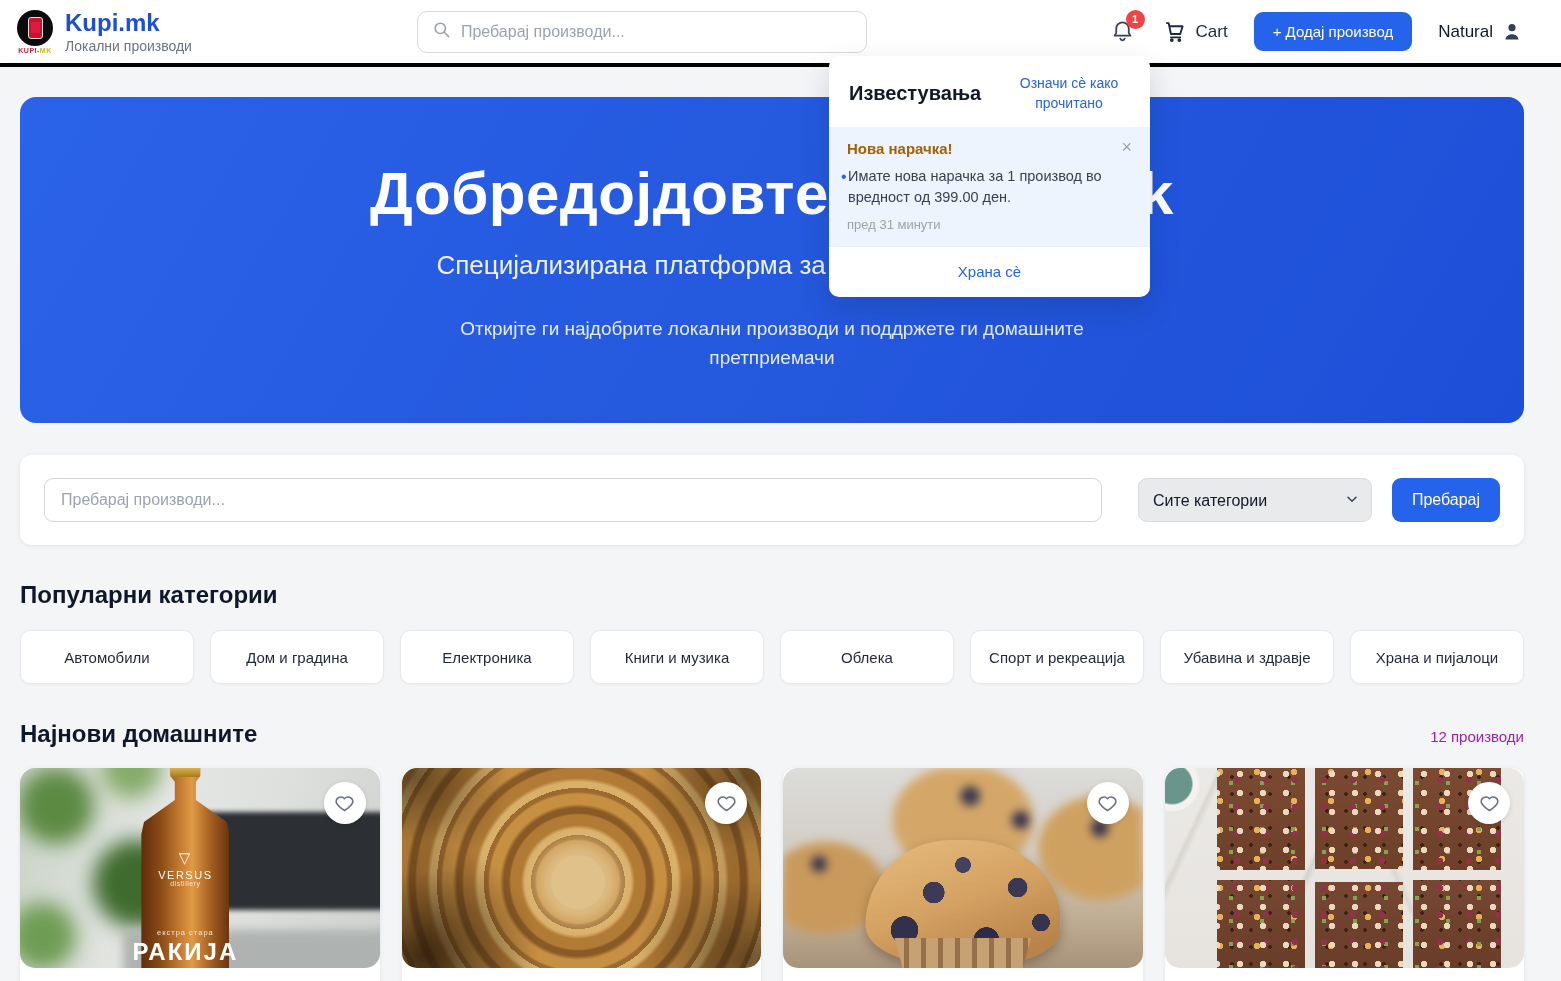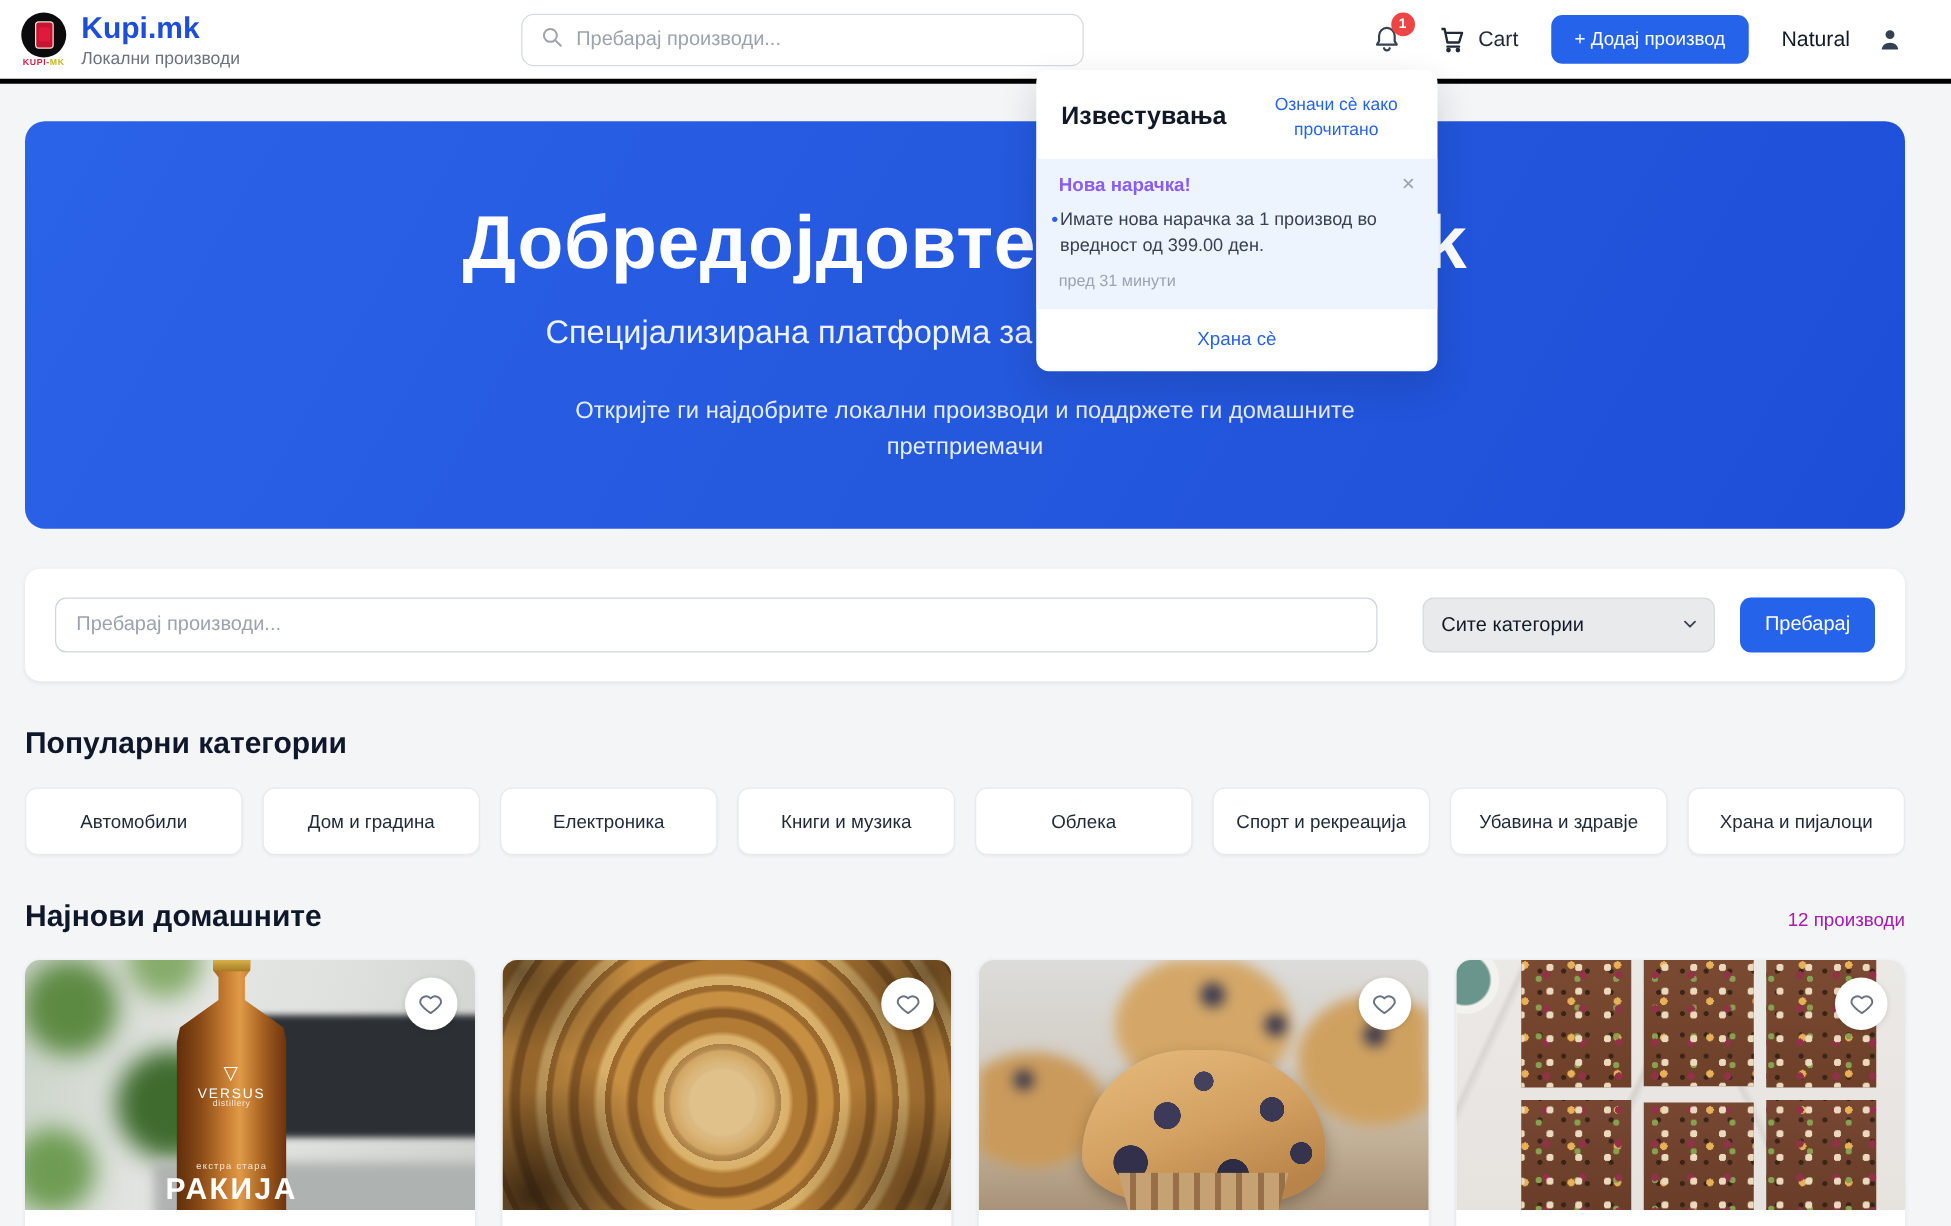--- a/index.html
+++ b/index.html
@@ -20,31 +20,31 @@
   .tagline { font-size:14px; color:#6b7280; margin-top:2px; }
   .hdr-search { margin-left:225px; width:450px; height:42px; border:1px solid #d6d9de; border-radius:10px; display:flex; align-items:center; padding:0 14px; background:#fff; }
   .hdr-search input { border:none; outline:none; flex:1; font-size:16px; color:#111827; font-family:"Liberation Sans",sans-serif; background:transparent; margin-left:10px; }
   .hdr-search input::placeholder { color:#9ca3af; }
   .hdr-right { margin-left:auto; display:flex; align-items:center; gap:26px; }
   .bell-wrap { position:relative; cursor:pointer; width:26px; height:26px; }
   .badge { position:absolute; top:-9px; right:-9px; min-width:19px; height:19px; border-radius:50%; background:#ef4444; color:#fff; font-size:11px; font-weight:bold; display:flex; align-items:center; justify-content:center; }
   .cart-wrap { display:flex; align-items:center; gap:9px; cursor:pointer; }
   .cart-label { font-size:17px; color:#1f2937; }
   .add-btn { background:#2563eb; color:#fff; border:none; border-radius:9px; font-size:15px; padding:11px 19px; cursor:pointer; font-family:"Liberation Sans",sans-serif; }
-  .user-wrap { display:flex; align-items:center; gap:21px; cursor:pointer; }
+  .user-wrap { display:flex; align-items:center; gap:8px; cursor:pointer; }
   .user-name { font-size:17px; color:#111827; }
 
   
   .notif-panel { position:absolute; left:829px; top:56px; width:321px; background:#fff; border-radius:10px; box-shadow:0 12px 30px rgba(15,23,42,.16); z-index:50; overflow:hidden; }
   .notif-head { display:flex; align-items:center; justify-content:space-between; padding:18px 20px 14px 20px; }
   .notif-title { font-size:20px; font-weight:bold; color:#111827; }
   .notif-mark { width:122px; font-size:14px; color:#2563eb; text-align:center; line-height:1.4; cursor:pointer; }
   .notif-item { background:#eef4fd; padding:13px 18px 14px 18px; position:relative; }
   .notif-item-title-row { display:flex; justify-content:space-between; align-items:flex-start; }
-  .notif-item-title { font-size:15px; font-weight:bold; color:#8b5cf6; }
+  .notif-item-title { font-size:15px; font-weight:bold; color:#a16207; }
   .notif-close { font-size:18px; color:#9ca3af; cursor:pointer; line-height:14px; }
   .notif-body { font-size:14.5px; color:#374151; line-height:1.45; margin-top:9px; position:relative; padding-left:1px; }
   .notif-dot { color:#2563eb; position:absolute; left:-6px; top:-1px; font-size:16px; }
   .notif-time { font-size:13px; color:#9ca3af; margin-top:9px; }
   .notif-foot { border-top:1px solid #eceef1; padding:16px 0; text-align:center; }
   .notif-viewall { font-size:15px; color:#2563eb; cursor:pointer; }
 
   
   main { width:1504px; margin:0 auto 0 20px; }
   .hero { margin-top:30px; height:326px; border-radius:16px; background:linear-gradient(120deg,#2a62e8 0%,#2458dd 55%,#1d4ed8 100%); color:#fff; text-align:center; padding-top:62px; }
@@ -61,21 +61,21 @@
   .search-btn { width:108px; height:44px; background:#2563eb; color:#fff; border:none; border-radius:9px; font-size:16px; cursor:pointer; font-family:"Liberation Sans",sans-serif; }
 
   .section-title { font-size:24px; font-weight:bold; color:#0f172a; margin-top:36px; }
   .chips { margin-top:21px; display:grid; grid-template-columns:repeat(8,1fr); gap:16px; }
   .chip { background:#fff; border:1px solid #e7e9ec; border-radius:10px; height:54px; display:flex; align-items:center; justify-content:center; font-size:15px; color:#1f2937; cursor:pointer; box-shadow:0 1px 2px rgba(15,23,42,.04); }
 
   .products-head { margin-top:36px; display:flex; align-items:baseline; justify-content:space-between; }
   .products-count { font-size:15px; color:#a21caf; }
   .cards { margin-top:20px; display:grid; grid-template-columns:repeat(4,1fr); gap:22px; }
   .card { background:#fff; border-radius:12px; overflow:hidden; box-shadow:0 1px 4px rgba(15,23,42,.08); cursor:pointer; }
-  .pimg { position:relative; height:200px; overflow:hidden; }
+  .pimg { position:relative; height:200px; overflow:hidden;border-radius:15px; }
   .card-body { height:120px; }
   .fav { position:absolute; top:14px; right:14px; width:42px; height:42px; border-radius:50%; background:#fff; display:flex; align-items:center; justify-content:center; box-shadow:0 1px 5px rgba(0,0,0,.12); cursor:pointer; }
   .art { position:absolute; }
   .plbl,.plbl2,.pbot-sm,.pbot { position:absolute; color:#fff; left:46%; transform:translateX(-50%); text-align:center; white-space:nowrap; }
 
   
   .rakija-bottle { background:linear-gradient(105deg,#c9d2c6 0%,#e4e6e3 38%,#dfe1de 62%,#cfd2cf 100%); }
   .rakija-bottle .a1 { left:-45px; top:-55px; width:270px; height:310px; filter:blur(10px);
     background:radial-gradient(circle 62px at 30% 30%,#5d8a43 60%,transparent 62%),radial-gradient(circle 72px at 60% 55%,#3f6b2e 60%,transparent 62%),radial-gradient(circle 55px at 25% 72%,#6f9c54 60%,transparent 62%),radial-gradient(circle 48px at 58% 18%,#86ab6a 60%,transparent 62%); }
   .rakija-bottle .a2 { right:-8px; top:44px; width:205px; height:98px; background:#2c3035; border-radius:6px; filter:blur(2.5px); }

